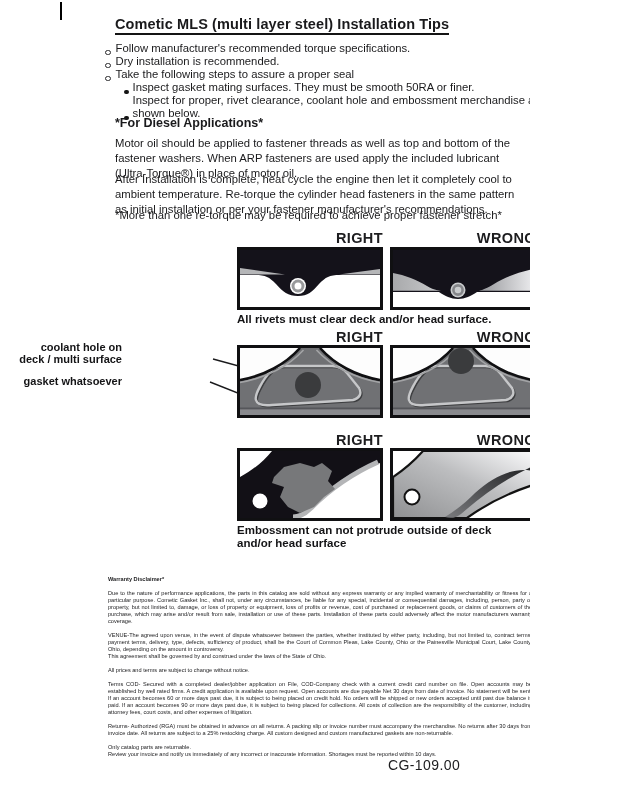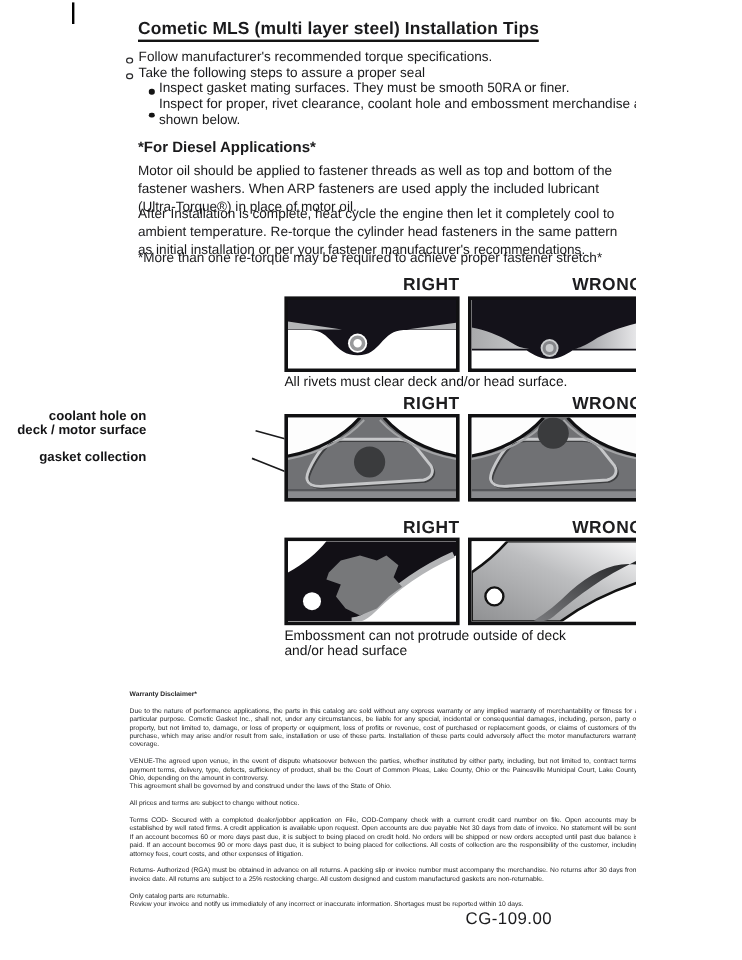--- a/index.html
+++ b/index.html
@@ -3,35 +3,35 @@
 <meta charset="utf-8">
 <style>
   html,body{margin:0;padding:0;}
   body{width:618px;height:800px;background:#fff;font-family:"Liberation Sans",sans-serif;color:#1a1a1c;}
   .page{position:relative;width:530px;height:800px;background:#fff;overflow:hidden;}
   .abs{position:absolute;}
   .tick{left:60px;top:2px;width:2px;height:18px;background:#000;}
   .title{left:115px;top:16px;font-size:14.5px;font-weight:bold;letter-spacing:0.1px;
          border-bottom:2px solid #141414;padding-bottom:1px;white-space:nowrap;}
   .tips{left:105px;top:42px;width:440px;font-size:11.3px;line-height:13px;}
-  .bullet-row{display:flex;align-items:center;}
+  .bullet-row{display:flex;align-items:flex-end;}
   .bullet-row.sub{margin-left:19px;}
   .b-marker{width:3.5px;height:3.5px;border:1px solid #2a2a2c;border-radius:50%;margin:3.5px 5px 0 0;flex:none;background:#fff;}
   .sb-marker{width:4.5px;height:4.5px;background:#141414;border-radius:50%;margin:3.5px 4px 0 0;flex:none;}
   .diesel-h{left:115px;top:116px;font-size:12.5px;font-weight:bold;}
   .para{left:115px;width:414px;font-size:11.3px;line-height:15px;}
   .p1{top:136px;}
   .p2{top:172px;}
   .p3{top:208px;}
   .rw-label{width:146px;text-align:right;font-size:14.5px;font-weight:bold;letter-spacing:0.4px;color:#1d1d1f;}
   .panel{width:146px;box-sizing:border-box;border:3px solid #101012;background:#fff;}
   .panel svg{display:block;}
   .h63{height:63px;}
   .h73{height:73px;}
-  .caption{font-weight:normal;font-size:11.5px;line-height:12.5px;color:#141416;}
+  .caption{font-weight:bold;font-size:11.5px;line-height:12.5px;color:#141416;}
   .ann{right:408px;text-align:right;font-weight:bold;font-size:11px;line-height:11.5px;color:#141416;}
   .legal{left:108px;top:576px;width:424px;font-size:5.6px;line-height:7px;text-align:justify;color:#232325;}
   .legal p{margin:0 0 7px 0;}
   .legal p.tight{margin-bottom:0;}
   .legal .lh{font-weight:bold;margin-bottom:7px;}
   .code{left:388px;top:757px;font-size:14px;letter-spacing:0.4px;color:#1c1c1e;}
 </style>
 </head>
 <body>
 
@@ -41,20 +41,24 @@
 
   <div class="abs title">Cometic MLS (multi layer steel) Installation Tips</div>
 
   <div class="abs tips">
     <div class="bullet-row">
       <span class="b-marker"></span>
       <span>Follow manufacturer's recommended torque specifications.</span>
     </div>
     <div class="bullet-row">
       <span class="b-marker"></span>
+      <span>Dry installation is recommended.</span>
+    </div>
+    <div class="bullet-row">
+      <span class="b-marker"></span>
       <span>Take the following steps to assure a proper seal</span>
     </div>
     <div class="bullet-row sub">
       <span class="sb-marker"></span>
       <span>Inspect gasket mating surfaces.  They must be smooth 50RA or finer.</span>
     </div>
     <div class="bullet-row sub">
       <span class="sb-marker"></span>
       <span>Inspect for proper, rivet clearance, coolant hole and embossment merchandise as shown below.</span>
     </div>
@@ -100,23 +104,23 @@
     </svg>
   </div>
 
   <div class="abs caption" style="left:237px;top:313px;">All rivets must clear deck and/or head surface.</div>
 
   <div class="abs rw-label" style="left:237px;top:329px;">RIGHT</div>
   <div class="abs rw-label" style="left:390px;top:329px;">WRONG</div>
 
   <div class="abs ann" style="top:342px;">
     <div>coolant hole on</div>
-    <div>deck / motor surface</div>
-  </div>
-  <div class="abs ann" style="top:376px;">gasket collection</div>
+    <div>deck / multi surface</div>
+  </div>
+  <div class="abs ann" style="top:376px;">gasket whatsoever</div>
 
   <svg class="abs" style="left:205px;top:350px;" width="110" height="60" viewBox="0 0 110 60">
     <line x1="8" y1="9" x2="103" y2="35" stroke="#1a1a1c" stroke-width="1.4"></line>
     <line x1="5" y1="32" x2="53" y2="51" stroke="#1a1a1c" stroke-width="1.4"></line>
   </svg>
 
   <div class="abs panel h73" style="left:237px;top:345px;">
     <svg width="140" height="67" viewBox="0 0 140 67">
       <rect width="140" height="67" fill="#707174"></rect>
       <rect y="59.5" width="140" height="2" fill="#55565a"></rect>

